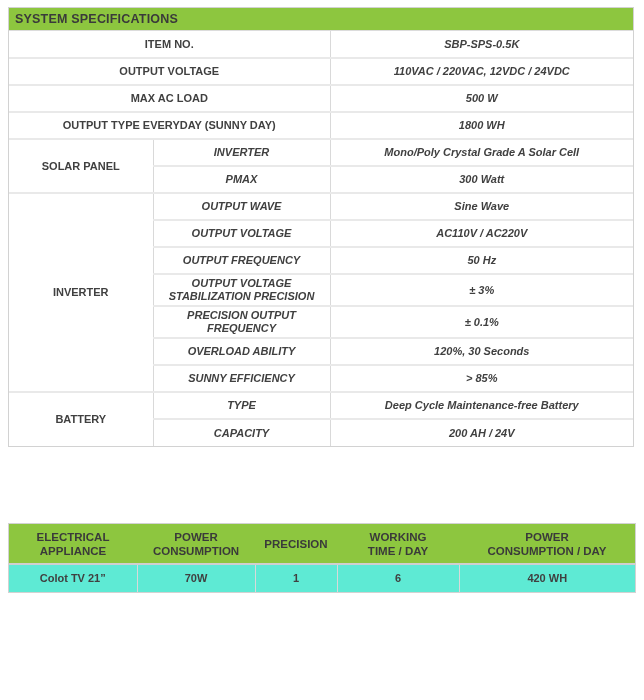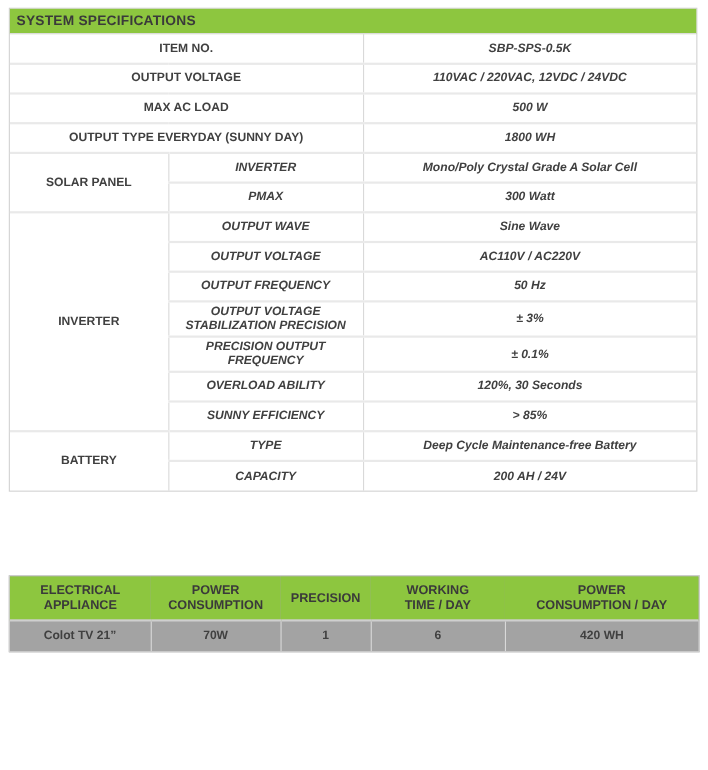--- a/index.html
+++ b/index.html
@@ -39,21 +39,21 @@
     padding:2px 4px;
   }
   .spec-wrap td { height:27px; border-top:2px solid #e9e9e9; }
   .spec-wrap tr:first-child td { border-top:none; }
   .spec-wrap td.vline { border-left:1px solid #d9d9d9;font-style:italic; }
 
   
   .app-wrap {
     position:absolute; left:8px; top:523px; width:628px;
     border:1px solid #d2d2d2;
-    background:#a3a3a3;
+    background:#5eead4;
   }
   .app-wrap th {
     background:#8dc63f;
     height:40px;
     font-size:11.5px;
     color:#3a3a3a;
     border-bottom:2px solid #cfcfcf;
     line-height:14px;
   }
   .app-wrap td { height:28px; border-top:2px solid #14b8a6; }

